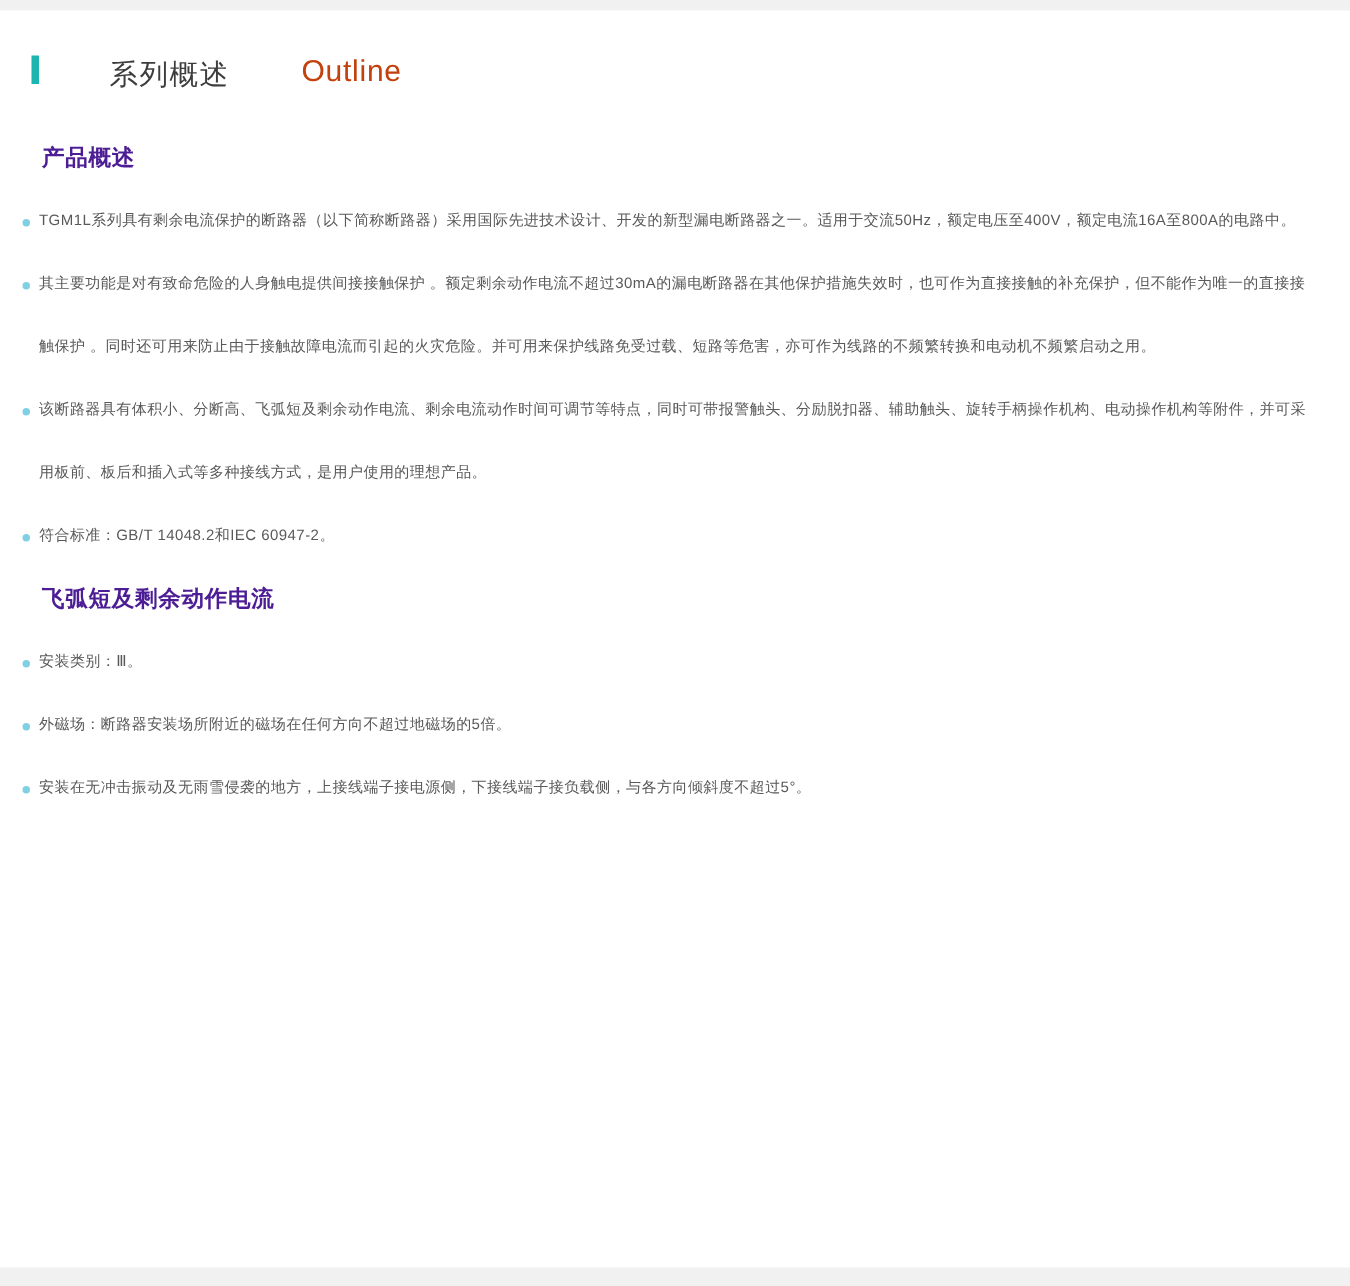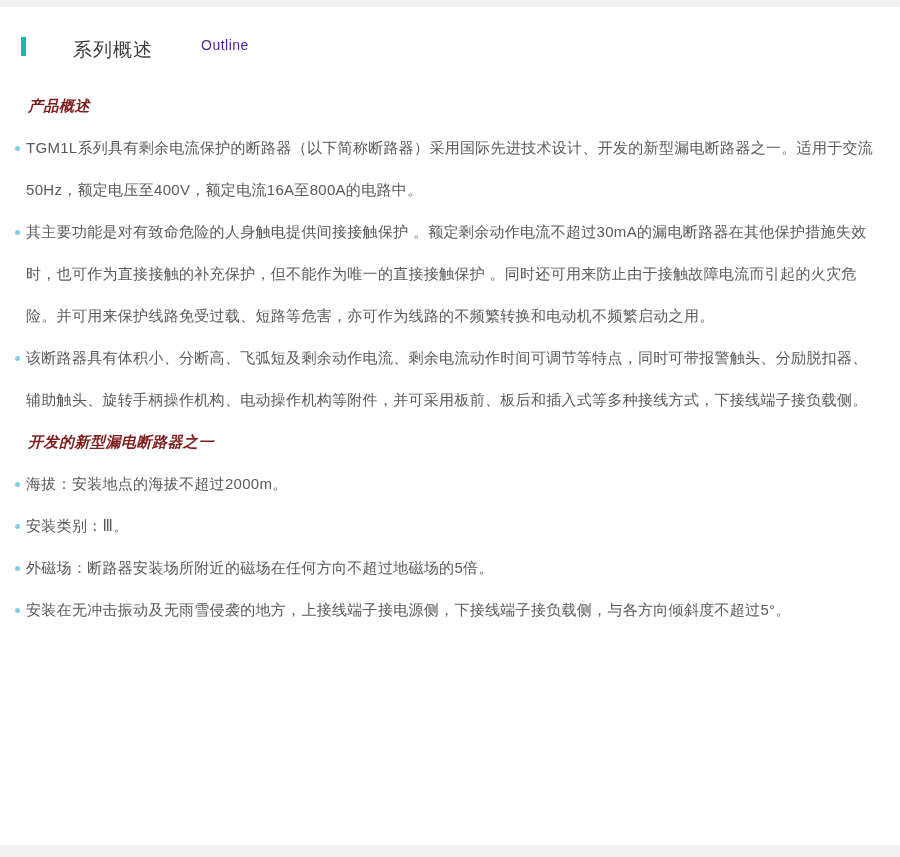--- a/index.html
+++ b/index.html
@@ -39,43 +39,42 @@
     background: #1db5af;
     margin-right: 9px;
   }
   .title-cn {
     font-size: 19px;
     color: #3d3d3d;
     font-weight: 500;
     letter-spacing: 1px;
   }
   .title-en {
-    font-size: 14px;
-    color: #4c1d95;
+    font-size: 20px;
+    color: #c2410c;
     margin-left: 10px;
     letter-spacing: 0.5px;
   }
   .section-title {
     margin: 0 0 0 13px;
     font-size: 15px;
     font-weight: bold;
-    color: #7f1d1d;
+    color: #4c1d95;
     line-height: 42px;
     letter-spacing: 0.5px;
-    font-style: italic;
   }
   ul.bullets {
     list-style: none;
     margin: 0;
     padding: 0;
   }
   ul.bullets li {
     position: relative;
     padding-left: 11px;
-    font-size: 15px;
+    font-size: 10px;
     color: #595959;
     line-height: 42px;
     letter-spacing: 0.3px;
   }
   ul.bullets li::before {
     content: "";
     position: absolute;
     left: 0;
     top: 18.5px;
     width: 5px;
@@ -93,25 +92,25 @@
     <div class="header">
       <span class="accent-bar"></span>
       <span class="title-cn">系列概述</span>
       <span class="title-en">Outline</span>
     </div>
 
     <h3 class="section-title">产品概述</h3>
     <ul class="bullets">
       <li>TGM1L系列具有剩余电流保护的断路器（以下简称断路器）采用国际先进技术设计、开发的新型漏电断路器之一。适用于交流50Hz，额定电压至400V，额定电流16A至800A的电路中。</li>
       <li>其主要功能是对有致命危险的人身触电提供间接接触保护 。额定剩余动作电流不超过30mA的漏电断路器在其他保护措施失效时，也可作为直接接触的补充保护，但不能作为唯一的直接接触保护 。同时还可用来防止由于接触故障电流而引起的火灾危险。并可用来保护线路免受过载、短路等危害，亦可作为线路的不频繁转换和电动机不频繁启动之用。</li>
-      <li>该断路器具有体积小、分断高、飞弧短及剩余动作电流、剩余电流动作时间可调节等特点，同时可带报警触头、分励脱扣器、辅助触头、旋转手柄操作机构、电动操作机构等附件，并可采用板前、板后和插入式等多种接线方式，下接线端子接负载侧。</li>
+      <li>该断路器具有体积小、分断高、飞弧短及剩余动作电流、剩余电流动作时间可调节等特点，同时可带报警触头、分励脱扣器、辅助触头、旋转手柄操作机构、电动操作机构等附件，并可采用板前、板后和插入式等多种接线方式，是用户使用的理想产品。</li>
+      <li>符合标准：GB/T 14048.2和IEC 60947-2。</li>
     </ul>
 
-    <h3 class="section-title">开发的新型漏电断路器之一</h3>
+    <h3 class="section-title">飞弧短及剩余动作电流</h3>
     <ul class="bullets">
-      <li>海拔：安装地点的海拔不超过2000m。</li>
       <li>安装类别：Ⅲ。</li>
       <li>外磁场：断路器安装场所附近的磁场在任何方向不超过地磁场的5倍。</li>
       <li>安装在无冲击振动及无雨雪侵袭的地方，上接线端子接电源侧，下接线端子接负载侧，与各方向倾斜度不超过5°。</li>
     </ul>
 
   </div>
 </div>
 
 </body></html>

